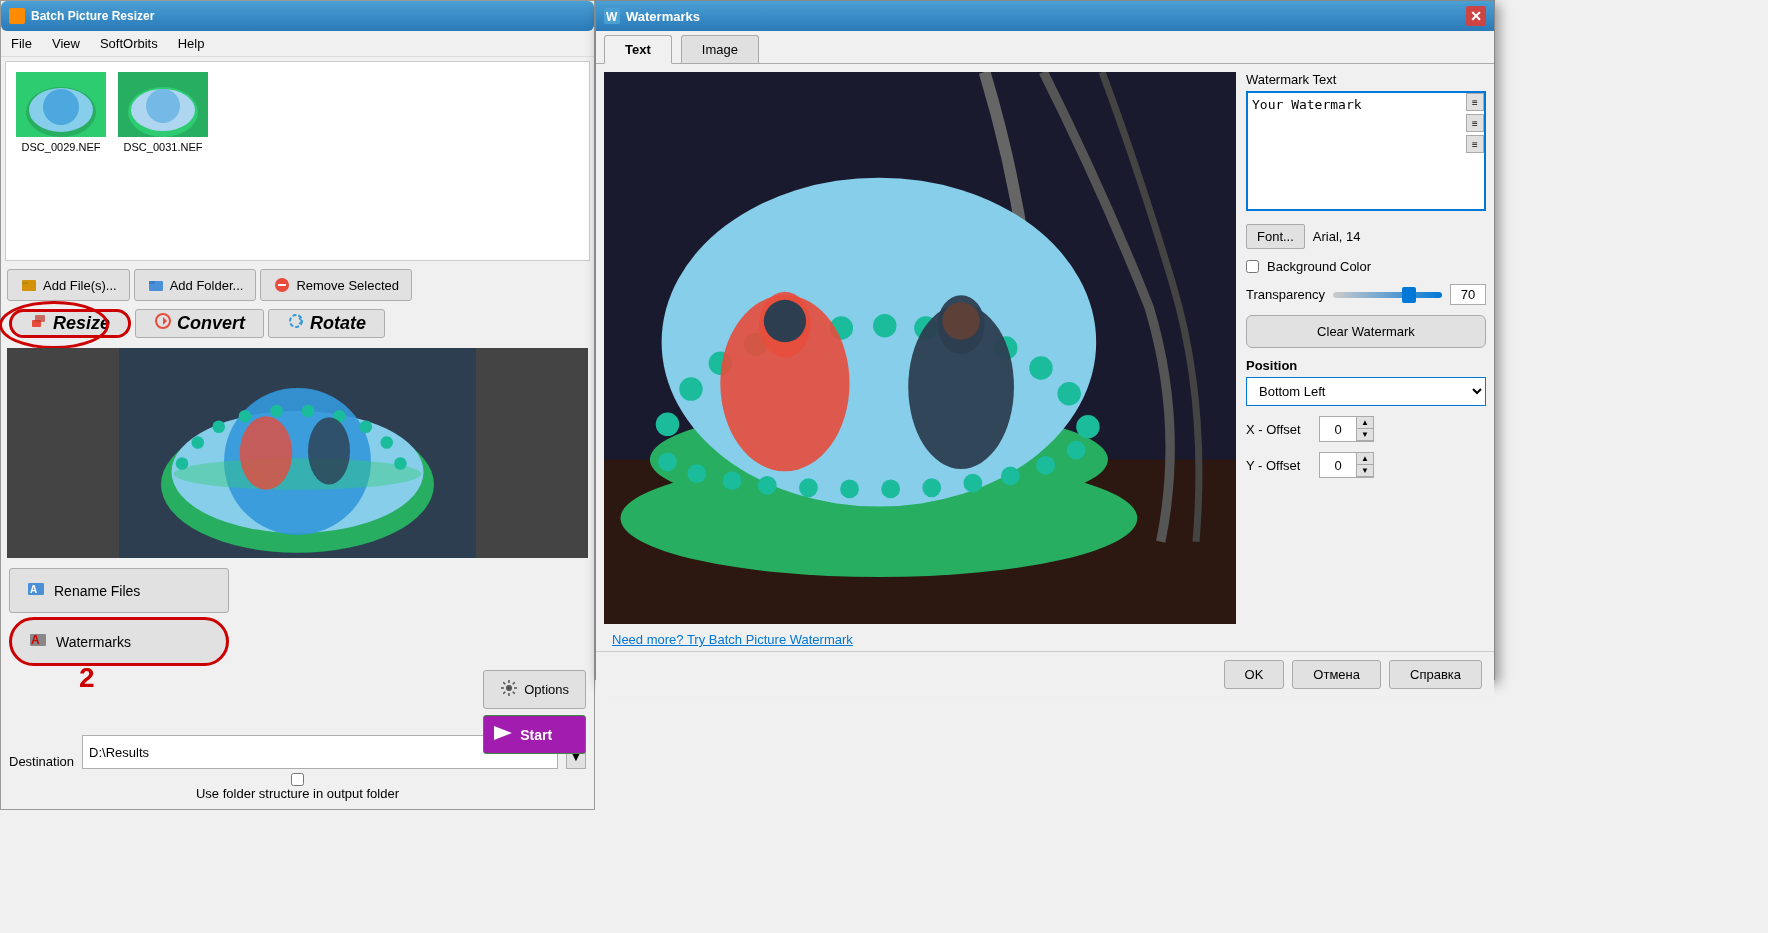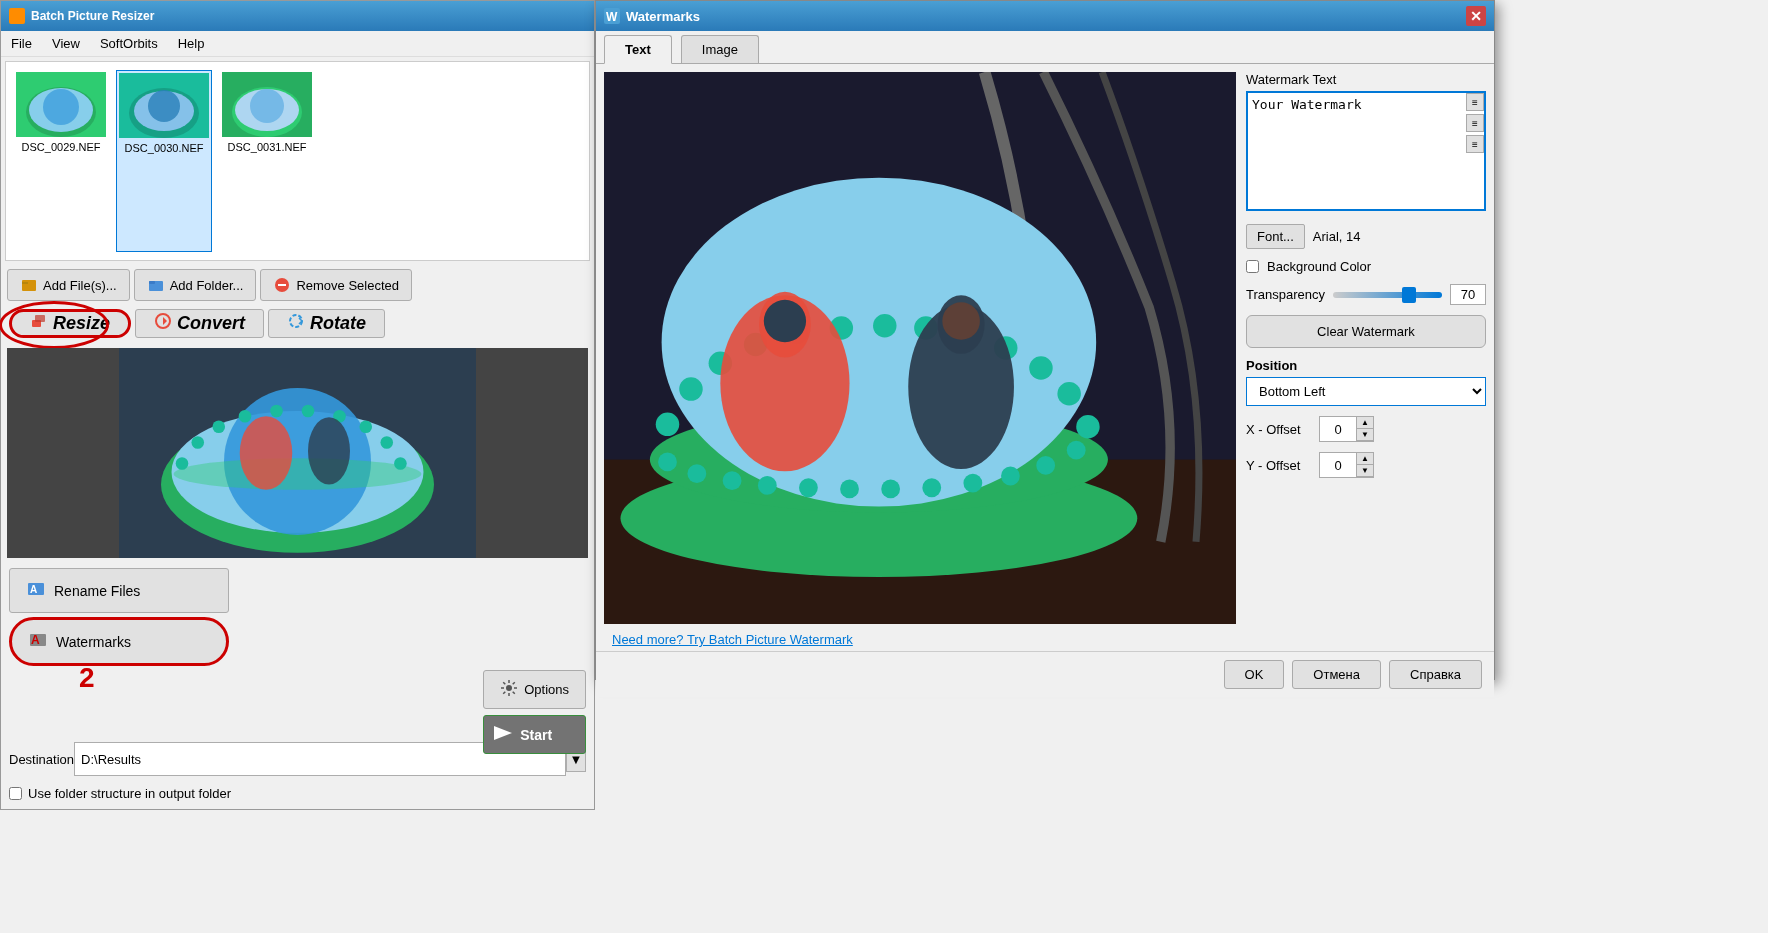--- a/index.html
+++ b/index.html
@@ -17,20 +17,21 @@
 
     .app-titlebar {
       background: linear-gradient(to bottom, #4a9fd4, #2a7ab8);
       height: 30px;
       display: flex;
       align-items: center;
       padding: 0 8px;
       color: white;
       font-size: 12px;
       font-weight: bold;
+      border-radius: 6px;
     }
 
     .app-titlebar .app-icon {
       width: 16px; height: 16px;
       background: #ff8c00;
       border-radius: 2px;
       margin-right: 6px;
       display: inline-block;
     }
 
@@ -172,22 +173,23 @@
     .bottom-bar {
       position: absolute;
       bottom: 0;
       width: 100%;
       padding: 8px;
       background: #f0f0f0;
     }
 
     .dest-row {
       display: flex;
-      align-items: center;
-      margin-bottom: 10px;
+      align-items: flex-end;
+      gap: 8px;
+      margin-bottom: 4px;
     }
 
     .dest-label { font-size: 13px; }
 
     .dest-input {
       flex: 1;
       border: 1px solid #adadad;
       padding: 4px 6px;
       font-size: 13px;
       height: 34px;
@@ -197,22 +199,22 @@
       width: 20px; height: 26px;
       border: 1px solid #adadad;
       background: #e1e1e1;
       cursor: pointer;
       display: flex; align-items: center; justify-content: center;
     }
 
     .checkbox-row {
       display: flex;
       align-items: center;
-      gap: 6px;
-      font-size: 13px;
+      font-size: 13px;
+      flex-direction: column;
     }
 
     
     .annotation-circle {
       position: absolute;
       border: 3px solid #cc0000;
       border-radius: 50%;
       pointer-events: none;
     }
 
@@ -484,21 +486,21 @@
 
     .footer-btn.ok-btn {
       background: #e1e1e1;
     }
 
     .start-btn {
       display: flex;
       align-items: center;
       gap: 6px;
       padding: 8px 8px;
-      background: #737373;
+      background: #a21caf;
       border: 1px solid #388e3c;
       cursor: pointer;
       font-size: 14px;
       font-weight: bold;
       color: white;
       border-radius: 3px;
     }
 
     .options-btn {
       display: flex;
@@ -546,31 +548,20 @@
     <div class="thumb-item">
       <div class="cake-thumb">
         <svg viewBox="0 0 90 65">
           <rect width="90" height="65" fill="#2ecc71"></rect>
           <ellipse cx="45" cy="40" rx="35" ry="25" fill="#27ae60"></ellipse>
           <ellipse cx="45" cy="38" rx="32" ry="22" fill="#87ceeb"></ellipse>
           <circle cx="45" cy="35" r="18" fill="#3498db" opacity="0.7"></circle>
         </svg>
       </div>
       <span class="thumb-label">DSC_0029.NEF</span>
-    </div>
-    <div class="thumb-item selected">
-      <div class="cake-thumb">
-        <svg viewBox="0 0 90 65">
-          <rect width="90" height="65" fill="#1abc9c"></rect>
-          <ellipse cx="45" cy="40" rx="35" ry="25" fill="#16a085"></ellipse>
-          <ellipse cx="45" cy="38" rx="30" ry="20" fill="#85c1e9"></ellipse>
-          <circle cx="45" cy="33" r="16" fill="#2980b9" opacity="0.8"></circle>
-        </svg>
-      </div>
-      <span class="thumb-label">DSC_0030.NEF</span>
     </div>
     <div class="thumb-item">
       <div class="cake-thumb">
         <svg viewBox="0 0 90 65">
           <rect width="90" height="65" fill="#27ae60"></rect>
           <ellipse cx="45" cy="40" rx="35" ry="25" fill="#2ecc71"></ellipse>
           <ellipse cx="45" cy="38" rx="32" ry="21" fill="#aed6f1"></ellipse>
           <circle cx="45" cy="34" r="17" fill="#5dade2" opacity="0.7"></circle>
         </svg>
       </div>

